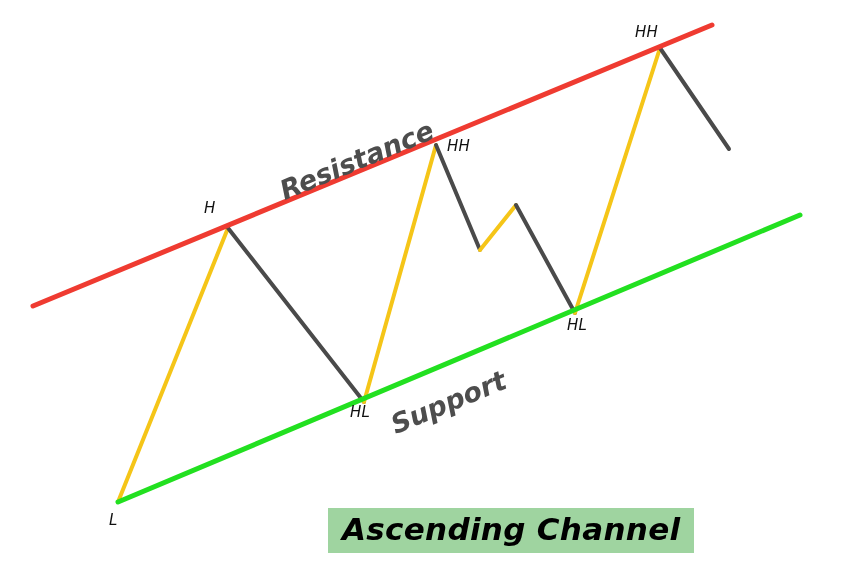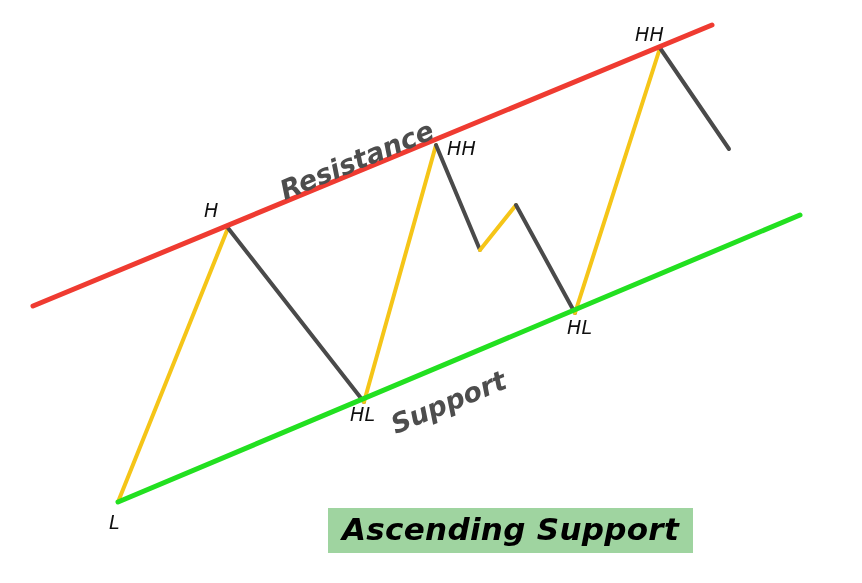--- a/index.html
+++ b/index.html
@@ -22,21 +22,21 @@
     left: 0;
     top: 0;
     width: 862px;
     height: 583px;
   }
   .pt-label {
     position: absolute;
     font-family: "DejaVu Sans", sans-serif;
     font-style: italic;
     font-weight: 400;
-    font-size: 19px;
+    font-size: 15px;
     color: #101010;
     white-space: nowrap;
     line-height: 1;
     letter-spacing: 0.2px;
   }
   .channel-label {
     position: absolute;
     font-family: "DejaVu Sans", sans-serif;
     font-style: italic;
     font-weight: bold;
@@ -93,16 +93,16 @@
       <div class="pt-label" style="left: 447px; top: 139px;">HH</div>
       <div class="pt-label" style="left: 567px; top: 318px;">HL</div>
       <div class="pt-label" style="left: 635px; top: 25px;">HH</div>
     </div>
   <div id="trend-label-layer">
       <div class="channel-label" style="left: 281px; top: 178px; color: rgb(77, 77, 77); transform: rotate(-22.5deg);">Resistance</div>
       <div class="channel-label" style="left: 392px; top: 412px; color: rgb(77, 77, 77); transform: rotate(-22.5deg);">Support</div>
     </div>
 
   <div id="title-badge">
-    <span>Ascending Support</span>
+    <span>Ascending Channel</span>
   </div>
 
 </div>
 
 </body></html>

